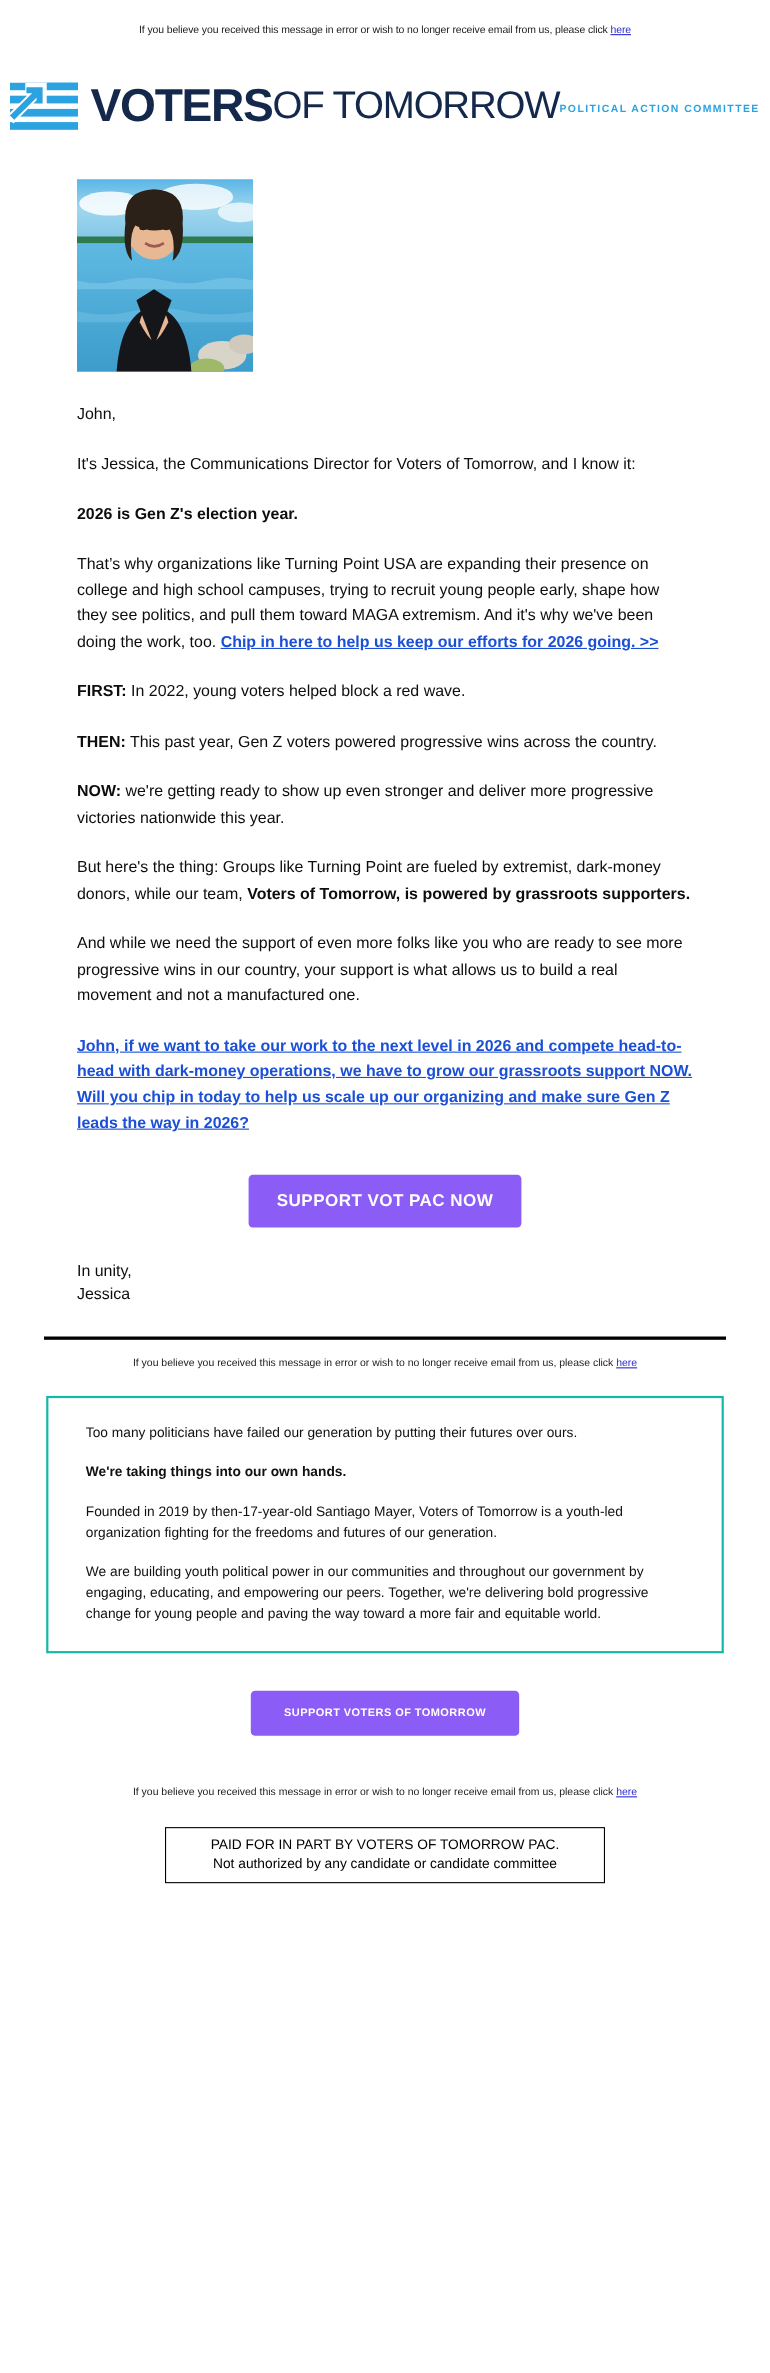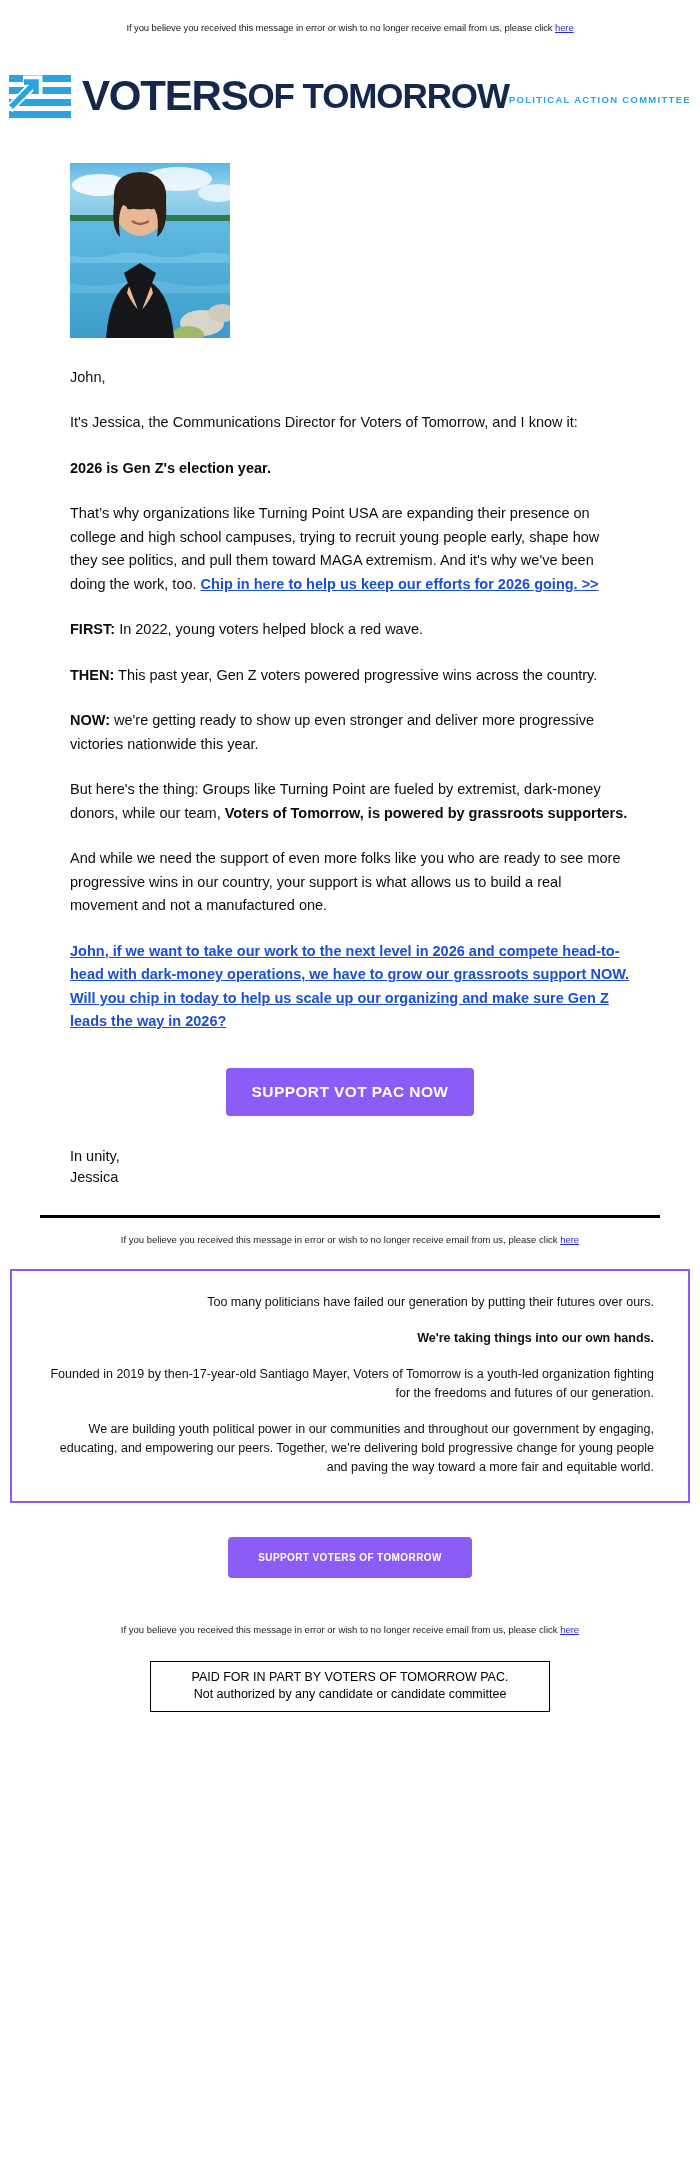--- a/index.html
+++ b/index.html
@@ -55,21 +55,21 @@
   .logo-word {
     font-size: 42px;
     font-weight: 800;
     color: #14284b;
     letter-spacing: -1.2px;
     line-height: 1;
     font-family: "Liberation Sans", sans-serif;
   }
   .logo-word2 {
     font-size: 35px;
-    font-weight: 700;
+    font-weight: 400;
     color: #14284b;
     letter-spacing: -1.1px;
     line-height: 1.05;
     margin-top: 1px;
     font-family: "Liberation Sans", sans-serif;
   }
   .logo-sub {
     font-size: 9.5px;
     font-weight: 700;
     color: #2aa3e0;
@@ -154,25 +154,25 @@
   
   .footer-unsub {
     text-align: center;
     font-size: 9.5px;
     color: #1a1a1a;
     padding: 16px 0 0 0;
   }
   .footer-unsub a { color: #2a2ad0; text-decoration: underline; }
 
   .about-box {
-    width: 680px;
+    width: 616px;
     margin: 24px auto 0 auto;
-    border: 2px solid #8b5cf6;
+    border: 2px solid #14b8a6;
     padding: 22px 34px 24px 34px;
-    text-align: right;
+    text-align: left;
   }
   .about-box p {
     font-size: 12.5px;
     line-height: 1.52;
     color: #111111;
     margin: 0 0 17px 0;
   }
   .about-box p:last-child { margin-bottom: 0; }
   .about-box p.bold { font-weight: 700; }
 

